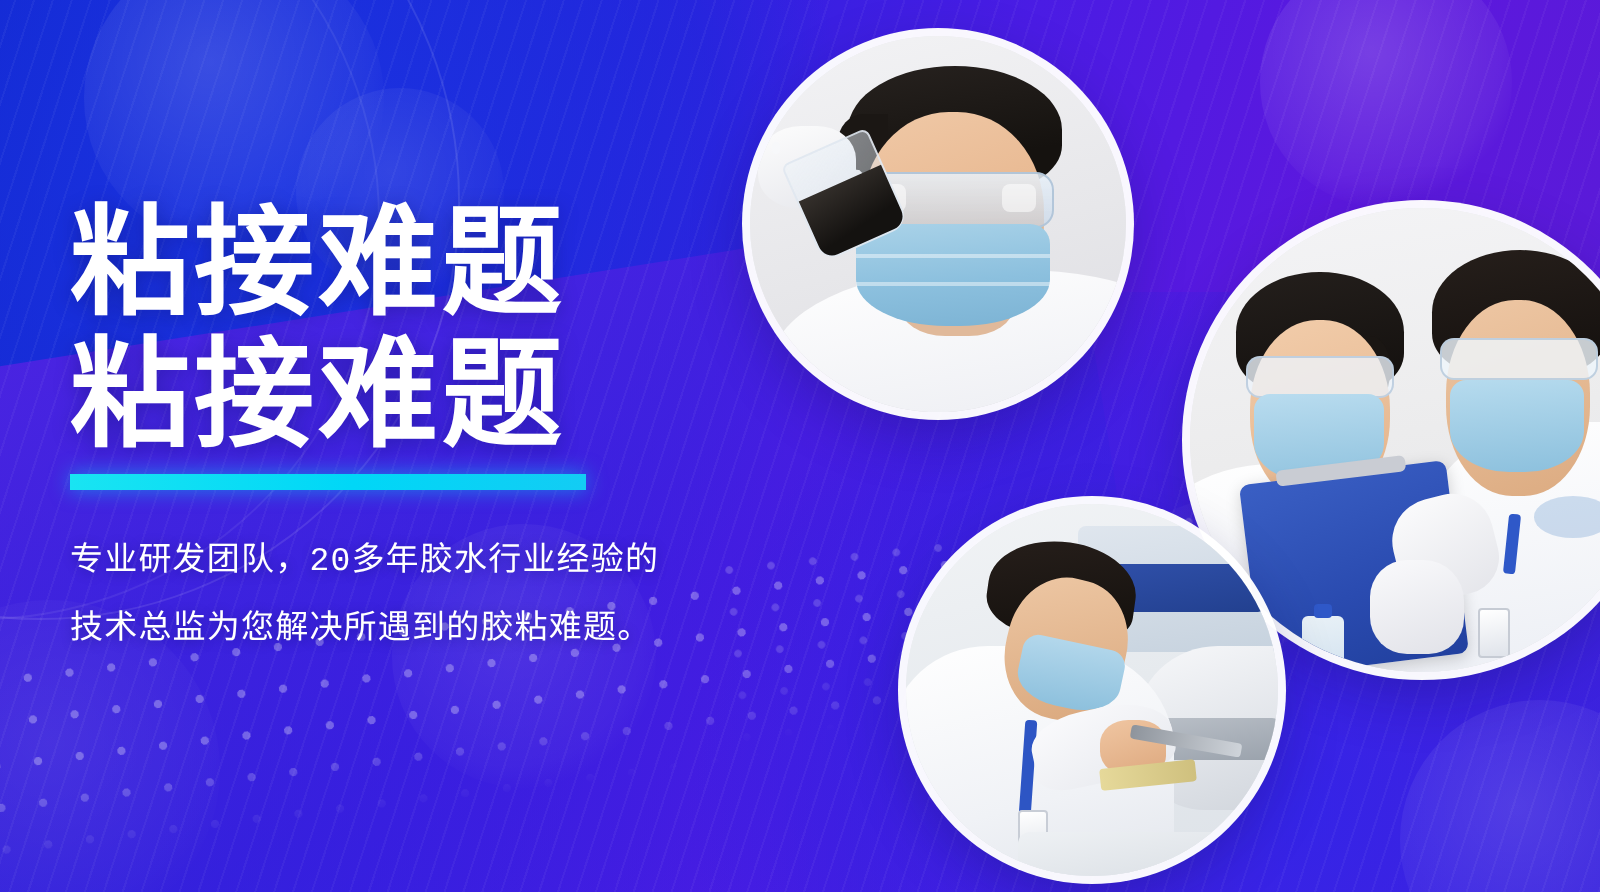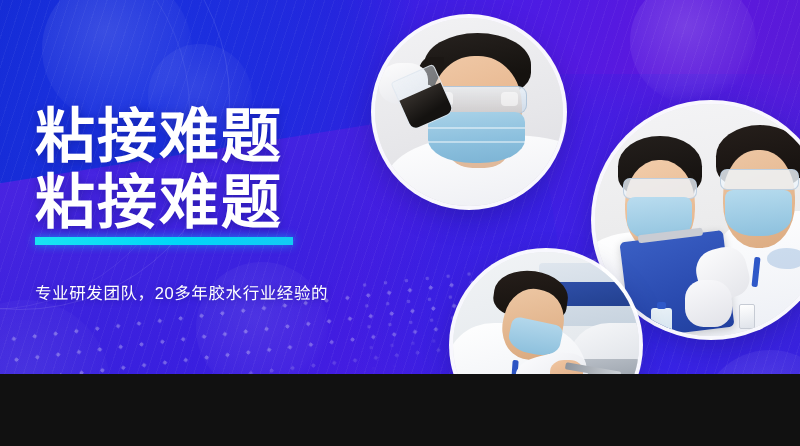--- a/index.html
+++ b/index.html
@@ -1,23 +1,23 @@
 <!DOCTYPE html>
 <html lang="zh-CN"><head>
 <meta charset="utf-8">
 <title>Banner</title>
 <style>
   html,body{margin:0;padding:0;background:#111;}
   *{box-sizing:border-box;}
 
   .banner{
     position:relative;
-    width:800px;height:374px;
+    width:800px;height:446px;
     overflow:hidden;
-    font-family:Liberation Sans, sans-serif;
+    font-family:Liberation Mono, monospace;
     background:linear-gradient(108deg,
         #1128cf 0%,
         #1b2ad6 16%,
         #2c22e0 34%,
         #4a1ce4 55%,
         #5c18de 74%,
         #5a1ad9 88%,
         #4a1fd6 100%);
   }
 
@@ -122,21 +122,21 @@
 
   .underline-bar{
     position:absolute;
     left:0;top:133px;
     width:258px;height:8px;
     background:linear-gradient(90deg,#19e4f2 0%,#00d7f7 55%,#13ccf4 100%);
     box-shadow:0 0 10px rgba(0,220,250,.55);
   }
 
   .subcopy{
-    position:absolute;left:35px;top:276px;
+    position:absolute;left:35px;top:264px;
     color:#ffffff;
     font-size:16.5px;
     line-height:34px;
     letter-spacing:.6px;
     text-shadow:0 1px 6px rgba(10,16,90,.4);
     white-space:nowrap;
   }
   .subcopy div{margin:0;}
 
   
@@ -293,20 +293,21 @@
   <div class="dotband-r"></div>
 
   <div class="copy">
     <div class="headline">粘接难题</div>
     <div class="headline headline-2">粘接难题</div>
     <div class="underline-bar"></div>
   </div>
 
   <div class="subcopy">
     <div>专业研发团队，20多年胶水行业经验的</div>
+    <div>技术总监为您解决所遇到的胶粘难题。</div>
   </div>
 
   <div class="photo p-top">
     <div class="scene">
       <div class="bg-lab-a"></div>
       <div class="t-coat"></div>
       <div class="t-neck"></div>
       <div class="t-hair"></div>
       <div class="t-face"></div>
       <div class="t-goggle"></div>

